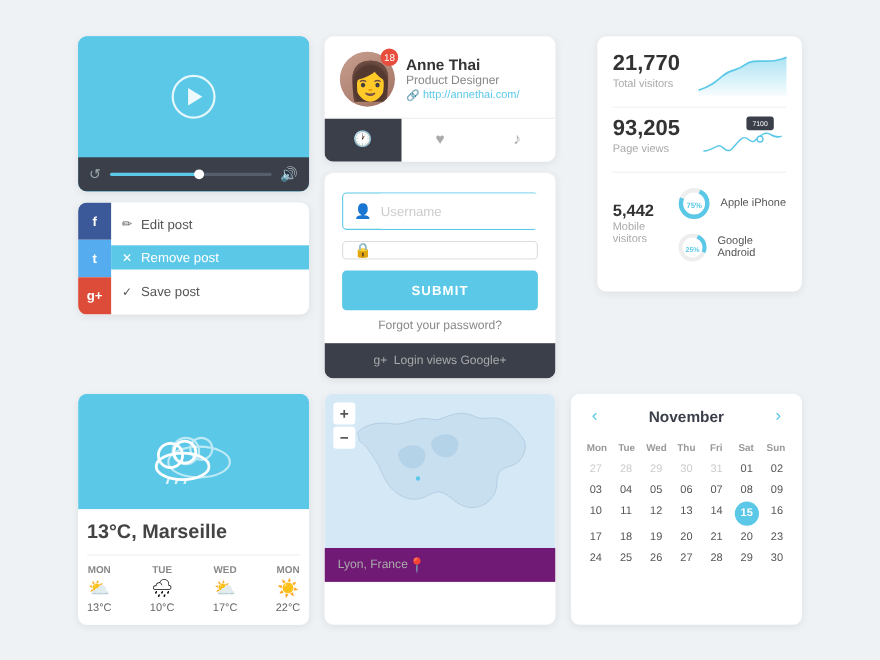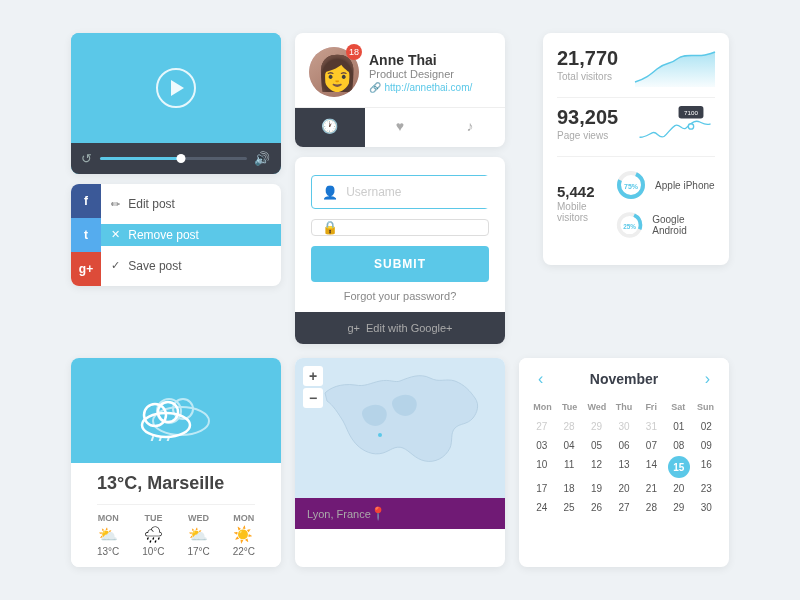--- a/index.html
+++ b/index.html
@@ -129,21 +129,21 @@
 
     
     .weather-card { border-radius: 8px; overflow: hidden; }
     .weather-top {
       background: #5bc8e8;
       height: 105px;
       display: flex; align-items: center; justify-content: center;
     }
     .weather-info {
       background: #fff;
-      padding: 10px 26px;
+      padding: 10px 8px;
     }
     .weather-temp {
       font-size: 18px;
       font-weight: 600;
       color: #444;
     }
     .weather-forecast {
       display: flex;
       justify-content: space-between;
       margin-top: 10px;
@@ -423,21 +423,21 @@
         <span class="input-icon">👤</span>
         <input class="login-input" type="text" placeholder="Username" style="">
       </div>
       <div class="login-input-wrap">
         <span class="input-icon">🔒</span>
       </div>
       <button class="submit-btn">SUBMIT</button>
       <div class="forgot-link">Forgot your password?</div>
       <div class="google-login">
         <span>g+</span>
-        <span>Edit with Google+</span>
+        <span>Login views Google+</span>
       </div>
     </div>
   </div>
 
   <div style="display:flex; flex-direction:column; gap:10px;padding-left:24px;">
     <div class="analytics-card card">
 
       <div class="stat-section">
         <div class="stat-row">
           <div>

